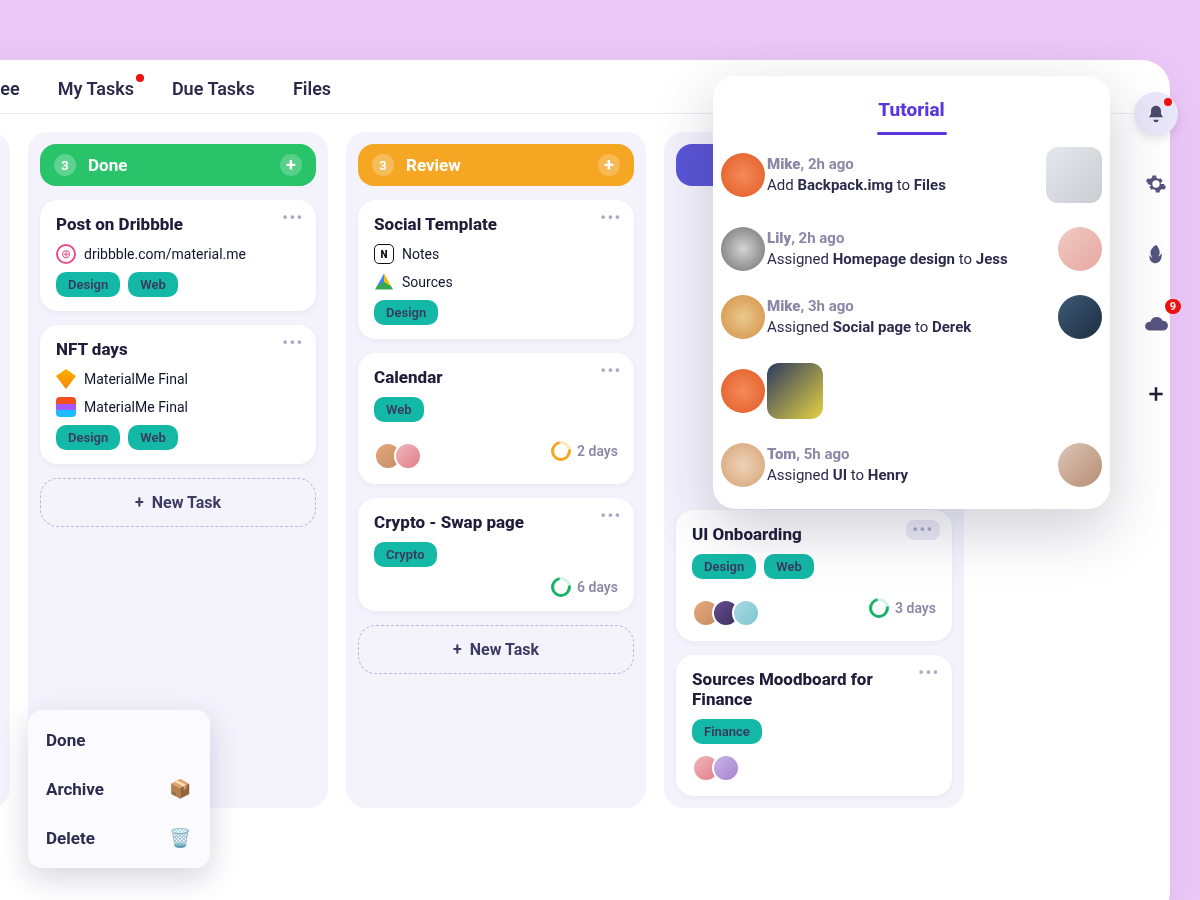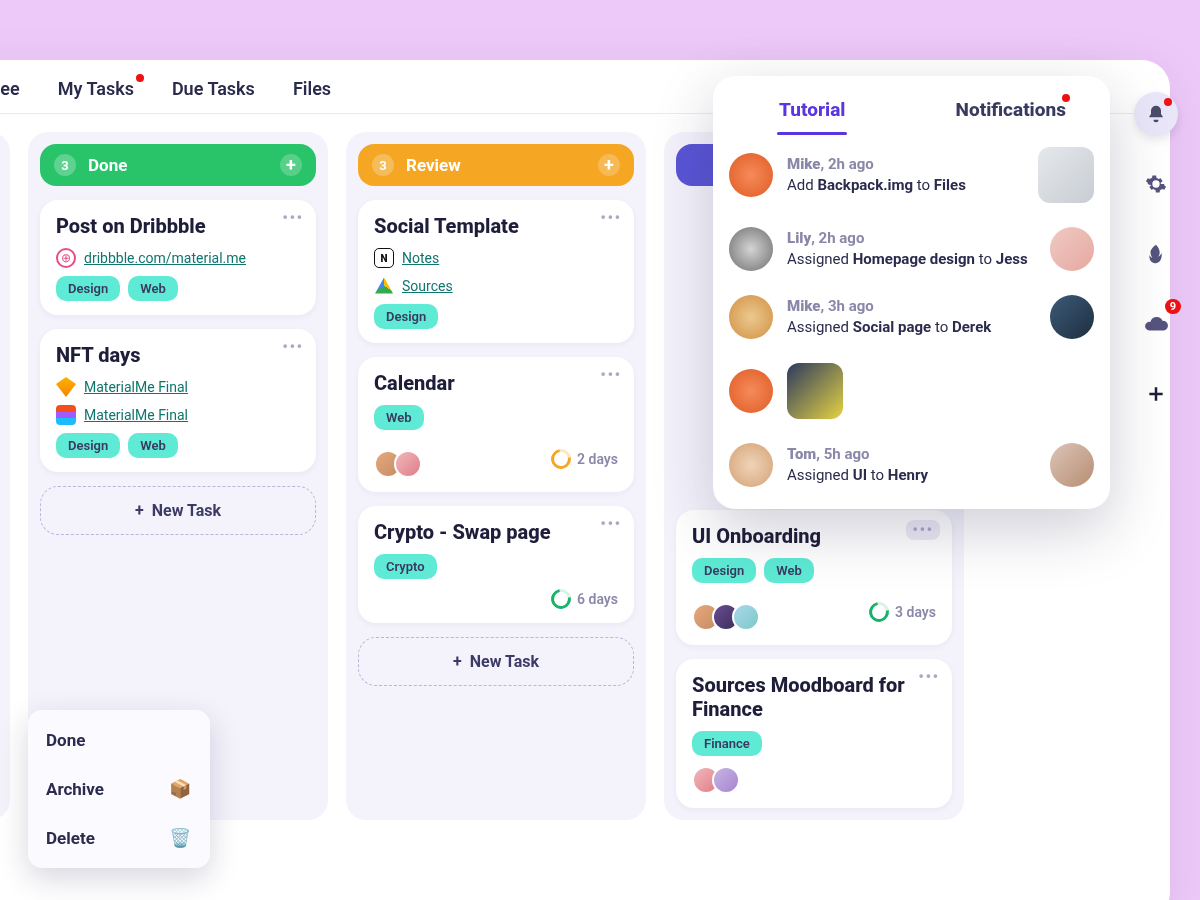--- a/index.html
+++ b/index.html
@@ -19,32 +19,32 @@
 .col-head { display:flex; align-items:center; gap:12px; padding:10px 14px; border-radius:16px; color:#fff; font-weight:700; font-size:17px; }
 .col-head.green  { background:#29c36a; }
 .col-head.orange { background:#f5a623; }
 .col-head.indigo { background:#5a55d6; }
 .col-count { width:22px; height:22px; border-radius:50%; background:rgba(255,255,255,0.25); display:flex; align-items:center; justify-content:center; font-size:13px; }
 .col-head .plus { margin-left:auto; width:22px; height:22px; border-radius:50%; background:rgba(255,255,255,0.22); display:flex; align-items:center; justify-content:center; font-size:18px; line-height:1; }
 
 .card { background:#fff; border-radius:18px; padding:14px 16px; margin-top:14px; box-shadow:0 2px 6px rgba(40,40,80,0.05); position:relative; }
 .card-menu { position:absolute; top:10px; right:12px; color:#a9a9c4; font-weight:900; letter-spacing:2px; font-size:14px; cursor:pointer; }
 .card-menu.boxed { background:#eceaf6; border-radius:8px; padding:2px 6px; }
-.card h3 { font-size:20px; font-weight:800; color:#1e1e3a; margin-bottom:10px; }
+.card h3 { font-size:17px; font-weight:800; color:#1e1e3a; margin-bottom:10px; }
 .link-row { display:flex; align-items:center; gap:8px; font-size:14px; margin-bottom:8px; }
-.link-row a { color:#0f766e; text-decoration:underline; }
+.link-row a { color:#0f172a; }
 .icon { width:20px; height:20px; display:inline-flex; align-items:center; justify-content:center; border-radius:5px; font-size:12px; flex-shrink:0; }
 .icon.dribbble { border:2px solid #ea4c89; border-radius:50%; color:#ea4c89; }
 .icon.notion { border:1.5px solid #111; color:#111; font-weight:900; font-size:10px; }
 .icon.gdrive { background:conic-gradient(#fbbc05 0 120deg,#34a853 120deg 240deg,#4285f4 240deg 360deg); clip-path:polygon(50% 8%,95% 88%,5% 88%); }
 .icon.sketch { background:linear-gradient(#fdb300,#f58500); clip-path:polygon(50% 0,100% 35%,50% 100%,0 35%); }
 .icon.figma { background:linear-gradient(#f24e1e 0 33%,#a259ff 33% 66%,#1abcfe 66% 100%); border-radius:4px; }
 
 .tags { display:flex; gap:8px; flex-wrap:wrap; margin-top:4px; }
-.tag { background:#5eead4; color:#3a3960; font-size:13px; font-weight:600; padding:5px 12px; border-radius:10px;text-align:center; }
+.tag { background:#14b8a6; color:#3a3960; font-size:13px; font-weight:600; padding:5px 12px; border-radius:10px;text-align:center; }
 
 .avatars { display:flex; margin-top:10px; }
 .avatars .av { width:28px; height:28px; border-radius:50%; border:2px solid #fff; margin-left:-8px; }
 .avatars .av:first-child{margin-left:0;}
 .av.c1{background:linear-gradient(135deg,#e8a87c,#c38d65);}
 .av.c2{background:linear-gradient(135deg,#f0b8bc,#e07d87);}
 .av.c3{background:linear-gradient(135deg,#a8d8ea,#7ec8c8);}
 .av.c4{background:linear-gradient(135deg,#6a4c93,#392f5a);}
 .av.c5{background:linear-gradient(135deg,#c6b4e3,#a984d0);}
 
@@ -69,21 +69,21 @@
 .rail .badge { position:absolute; top:-3px; right:-3px; background:#e11; color:#fff; font-size:11px; font-weight:700; padding:1px 5px; border-radius:8px; }
 .rail .cloud-btn svg{width:26px;height:26px;}
 
 
 .notif { position:absolute; right:90px; top:76px; width:397px; background:#fff; border-radius:22px; box-shadow:0 20px 60px rgba(30,30,70,0.22); z-index:30; padding-bottom:10px; }
 .notif-tabs { display:flex; }
 .notif-tab { flex:1; text-align:center; padding:22px 0 14px; font-size:19px; font-weight:800; color:#3a3960; position:relative; cursor:pointer; }
 .notif-tab.active { color:#5a36e0; }
 .notif-tab.active::after { content:""; position:absolute; bottom:0; left:50%; transform:translateX(-50%); width:70px; height:3px; background:#5a36e0; border-radius:2px; }
 .notif-tab .dot { position:absolute; top:18px; right:40px; width:8px; height:8px; background:#e11; border-radius:50%; }
-.notif-row { display:flex; align-items:center; gap:14px; padding:12px 16px; }
+.notif-row { display:flex; align-items:center; gap:2px; padding:12px 8px; }
 .notif-row .av-lg { width:44px; height:44px; border-radius:50%; flex-shrink:0; }
 .notif-row .txt { flex:1; font-size:15px; line-height:1.4; color:#2b2b4d; }
 .notif-row .who { color:#8a88a8; font-weight:700; }
 .notif-row .thumb-sm { width:56px; height:56px; border-radius:12px; flex-shrink:0; }
 .notif-row .thumb-sm.round { border-radius:50%; width:44px; height:44px; }
 .thumb-a{background:linear-gradient(135deg,#e5e8ec,#c8cdd3);}
 .thumb-b{background:linear-gradient(135deg,#efcac2,#e6a8a1);}
 .thumb-c{background:linear-gradient(135deg,#2b3a5e,#e6d243);}
 .av-b{background:radial-gradient(circle,#d4d4d4,#6e6e6e);}
 .av-c{background:radial-gradient(circle,#eac98e,#d38f43);}
@@ -302,21 +302,20 @@
   <div class="r-btn">
     <svg viewBox="0 0 24 24" width="20" height="20" stroke="#1e1e3a" stroke-width="3" fill="none">
         <path d="M12 4v16M4 12h16"></path>
       </svg>
   </div>
 </div>
 
 <div class="notif">
   <div class="notif-tabs">
     <div class="notif-tab active"><span>Tutorial</span></div>
-    <div class="notif-tab"><span>Notifications</span><span class="dot"></span></div>
   </div>
 
   <div class="notif-row">
     <div class="av-lg av-d"></div>
     <div class="txt">
       <span class="who"><b>Mike</b>, <span>2h ago</span></span><br>
       <span>Add</span> <b>Backpack.img</b> <span>to</span> <b>Files</b>
     </div>
     <div class="thumb-sm thumb-a"></div>
   </div>

